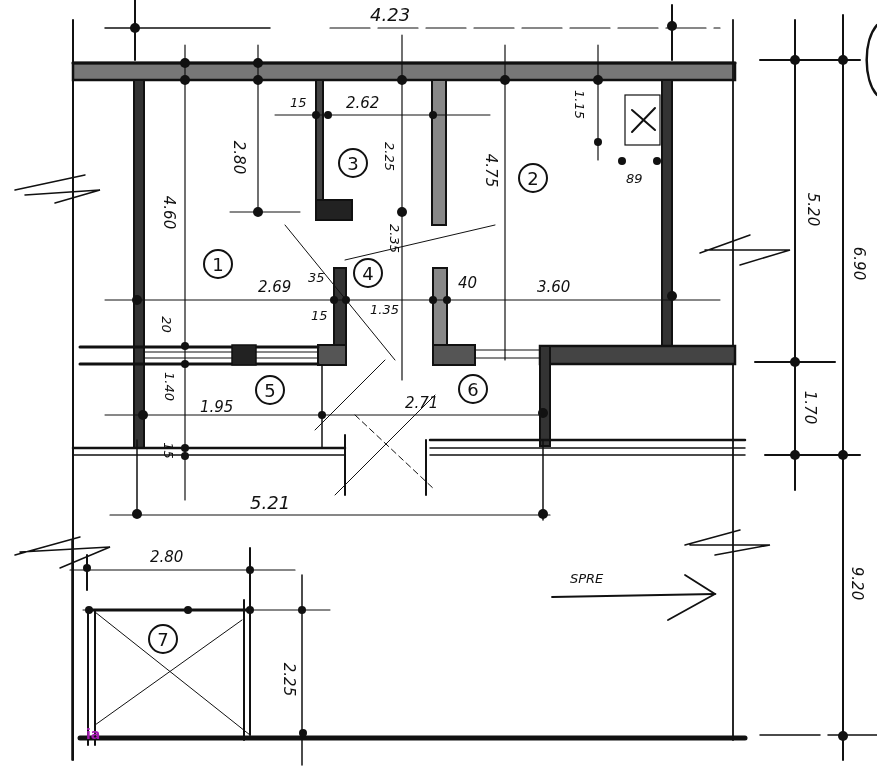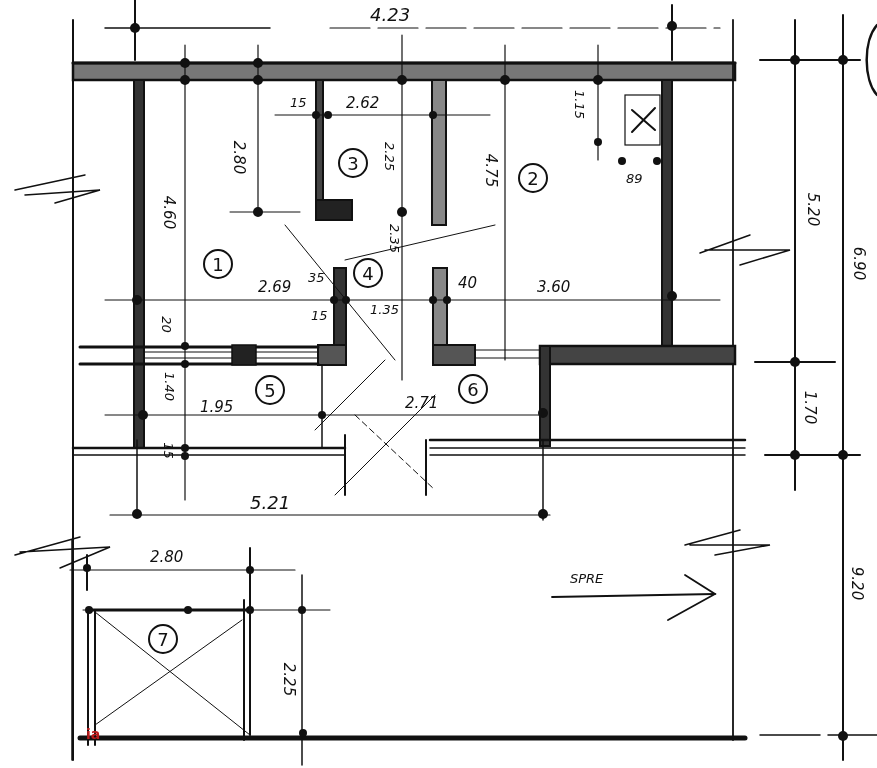--- a/index.html
+++ b/index.html
@@ -6,21 +6,21 @@
     body { width: 877px; height: 768px; overflow: hidden; position: relative; }
     #plan { position: absolute; left: 0; top: 0; width: 877px; height: 768px; }
     .lbl { position: absolute; font-family: "DejaVu Sans", sans-serif; font-style: italic; color: #111; white-space: nowrap; line-height: 1; }
     .big { font-size: 18px; }
     .mid { font-size: 15px; }
     .sm  { font-size: 13px; }
     .rot { transform-origin: center center; transform: rotate(90deg); }
     .roomno { position: absolute; width: 30px; height: 30px; border: 2px solid #111; border-radius: 50%;
               font-family: "DejaVu Sans", sans-serif; font-size: 18px; color:#111;
               display:flex; align-items:center; justify-content:center; box-sizing:border-box; }
-    .watermark { position:absolute; left:86px; top:726px; font-family:"DejaVu Sans", sans-serif; font-size:14px; color:#b91c1c; font-weight:bold; }
+    .watermark { position:absolute; left:86px; top:726px; font-family:"DejaVu Sans", sans-serif; font-size:14px; color:#a21caf; font-weight:bold; }
   </style>
 </head>
 <body>
 
 <svg id="plan" viewBox="0 0 877 768" xmlns="http://www.w3.org/2000/svg">
   <g stroke="#111" fill="none" stroke-linecap="round">
 
     <line x1="105" y1="28" x2="270" y2="28" stroke-width="1.5"></line>
     <line x1="330" y1="28" x2="720" y2="28" stroke-width="1.2" stroke-dasharray="40 8"></line>
     <line x1="135" y1="0" x2="135" y2="60" stroke-width="2"></line>

